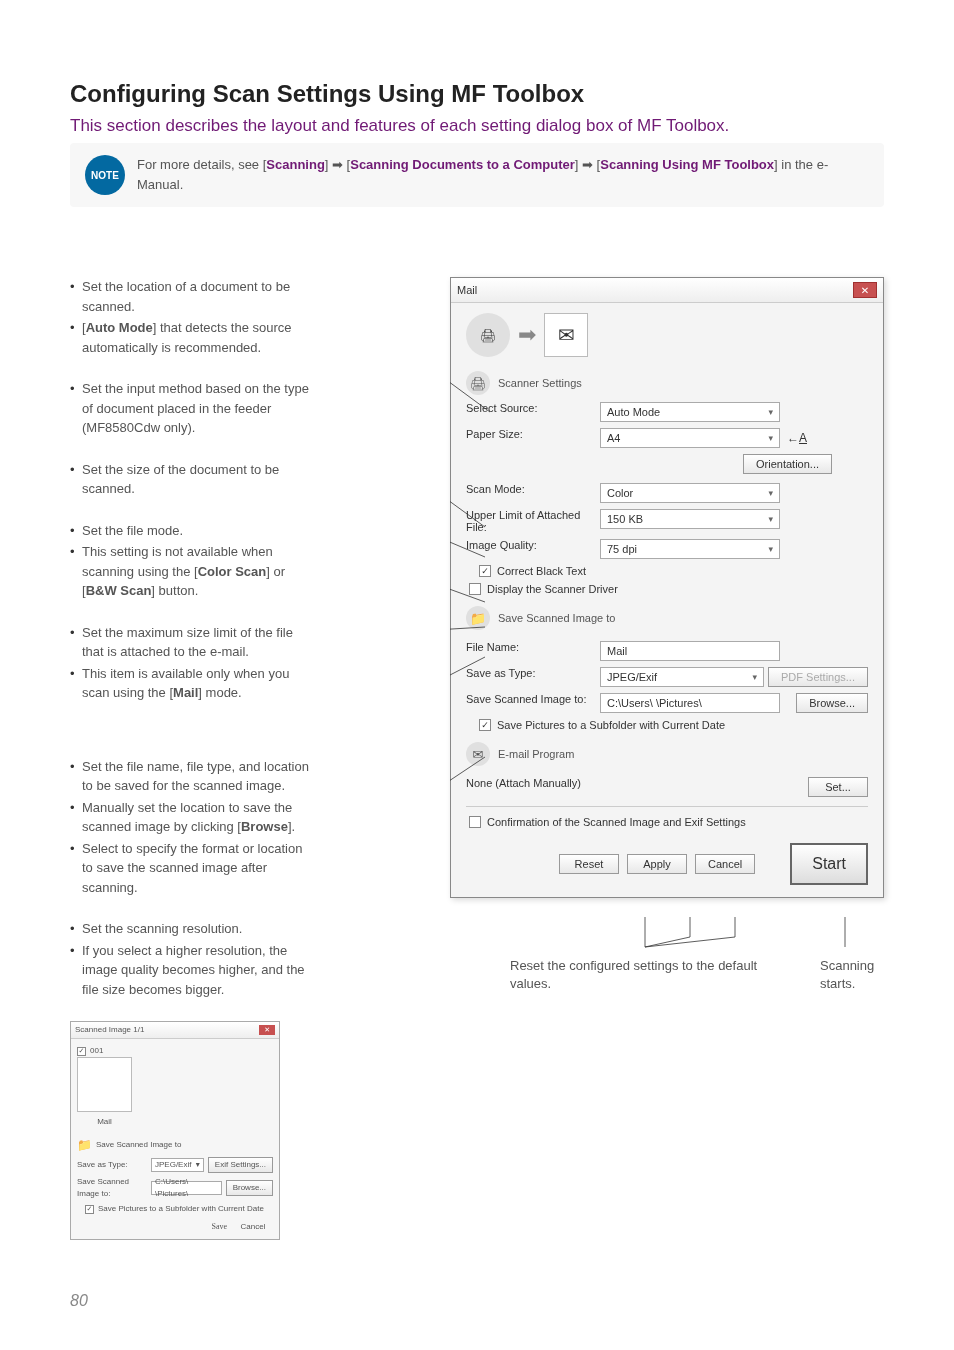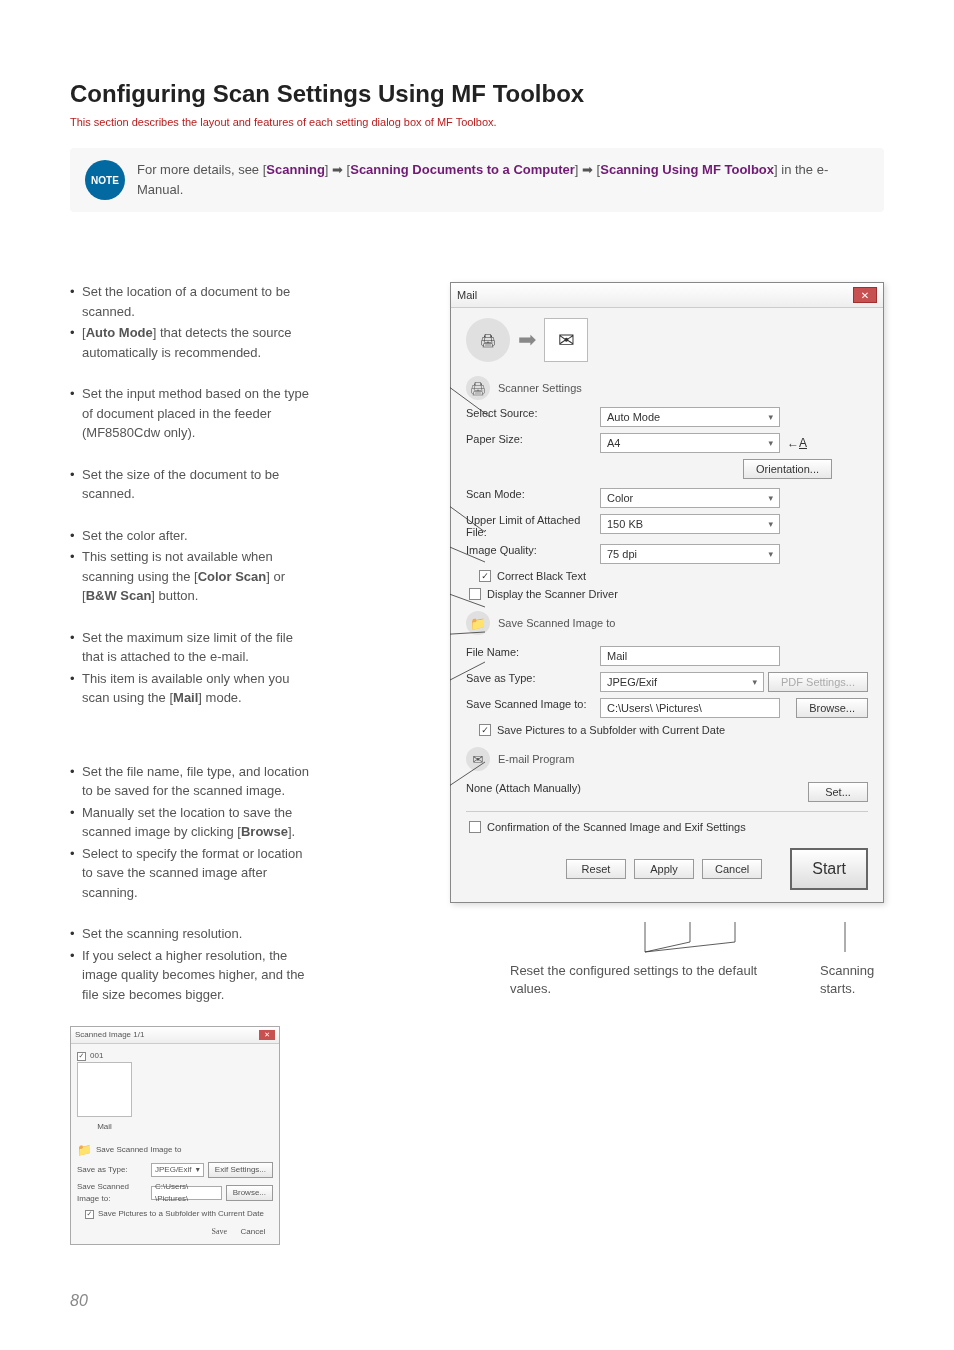--- a/index.html
+++ b/index.html
@@ -12,23 +12,23 @@
     position: relative;
     padding: 80px 70px 40px 70px;
   }
   h1 {
     font-size: 24px;
     font-weight: bold;
     color: #222;
     margin-bottom: 8px;
   }
   .intro {
-    font-size: 11px;
-    color: #b91c1c;
-    margin-bottom: 20px;
+    font-size: 17px;
+    color: #701a75;
+    margin-bottom: 7px;
   }
   .note-box {
     display: flex;
     align-items: flex-start;
     gap: 12px;
     background: #f7f7f7;
     padding: 12px 15px;
     border-radius: 4px;
     margin-bottom: 70px;
   }
@@ -180,21 +180,21 @@
     font-weight: normal;
   }
   .orientation-row { padding: 3px 15px 6px; display: flex; justify-content: flex-end; align-items: center; gap: 10px; }
   .chk-row { padding: 3px 15px 3px 28px; font-size: 11px; display: flex; align-items: center; gap: 6px; }
   .chk { width: 12px; height: 12px; border: 1px solid #888; background: #fff; display: inline-flex; align-items: center; justify-content: center; font-size: 9px; }
   .section-div { margin: 4px 0; }
   .footer-btns {
     display: flex;
     justify-content: flex-end;
     align-items: center;
-    gap: 16px;
+    gap: 23px;
     padding: 12px 15px;
   }
   .footer-btns .left3 { display: flex; gap: 8px; margin-right: 12px; }
   .callout {
     position: absolute;
     font-size: 13px;
     color: #555;
     line-height: 1.4;
   }
   .small-dialog {
@@ -278,21 +278,21 @@
       <li>Set the input method based on the type of document placed in the feeder (MF8580Cdw only).</li>
     </ul>
       </div>
     <div class="bullet-group">
         <ul>
       <li>Set the size of the document to be scanned.</li>
     </ul>
       </div>
     <div class="bullet-group">
         <ul>
-      <li>Set the color after.</li>
+      <li>Set the file mode.</li>
       <li>This setting is not available when scanning using the [<b>Color Scan</b>] or [<b>B&amp;W Scan</b>] button.</li>
     </ul>
       </div>
     <div class="bullet-group">
         <ul>
       <li>Set the maximum size limit of the file that is attached to the e-mail.</li>
       <li>This item is available only when you scan using the [<b>Mail</b>] mode.</li>
     </ul>
       </div>
     <div class="bullet-group" style="margin-top:54px">

